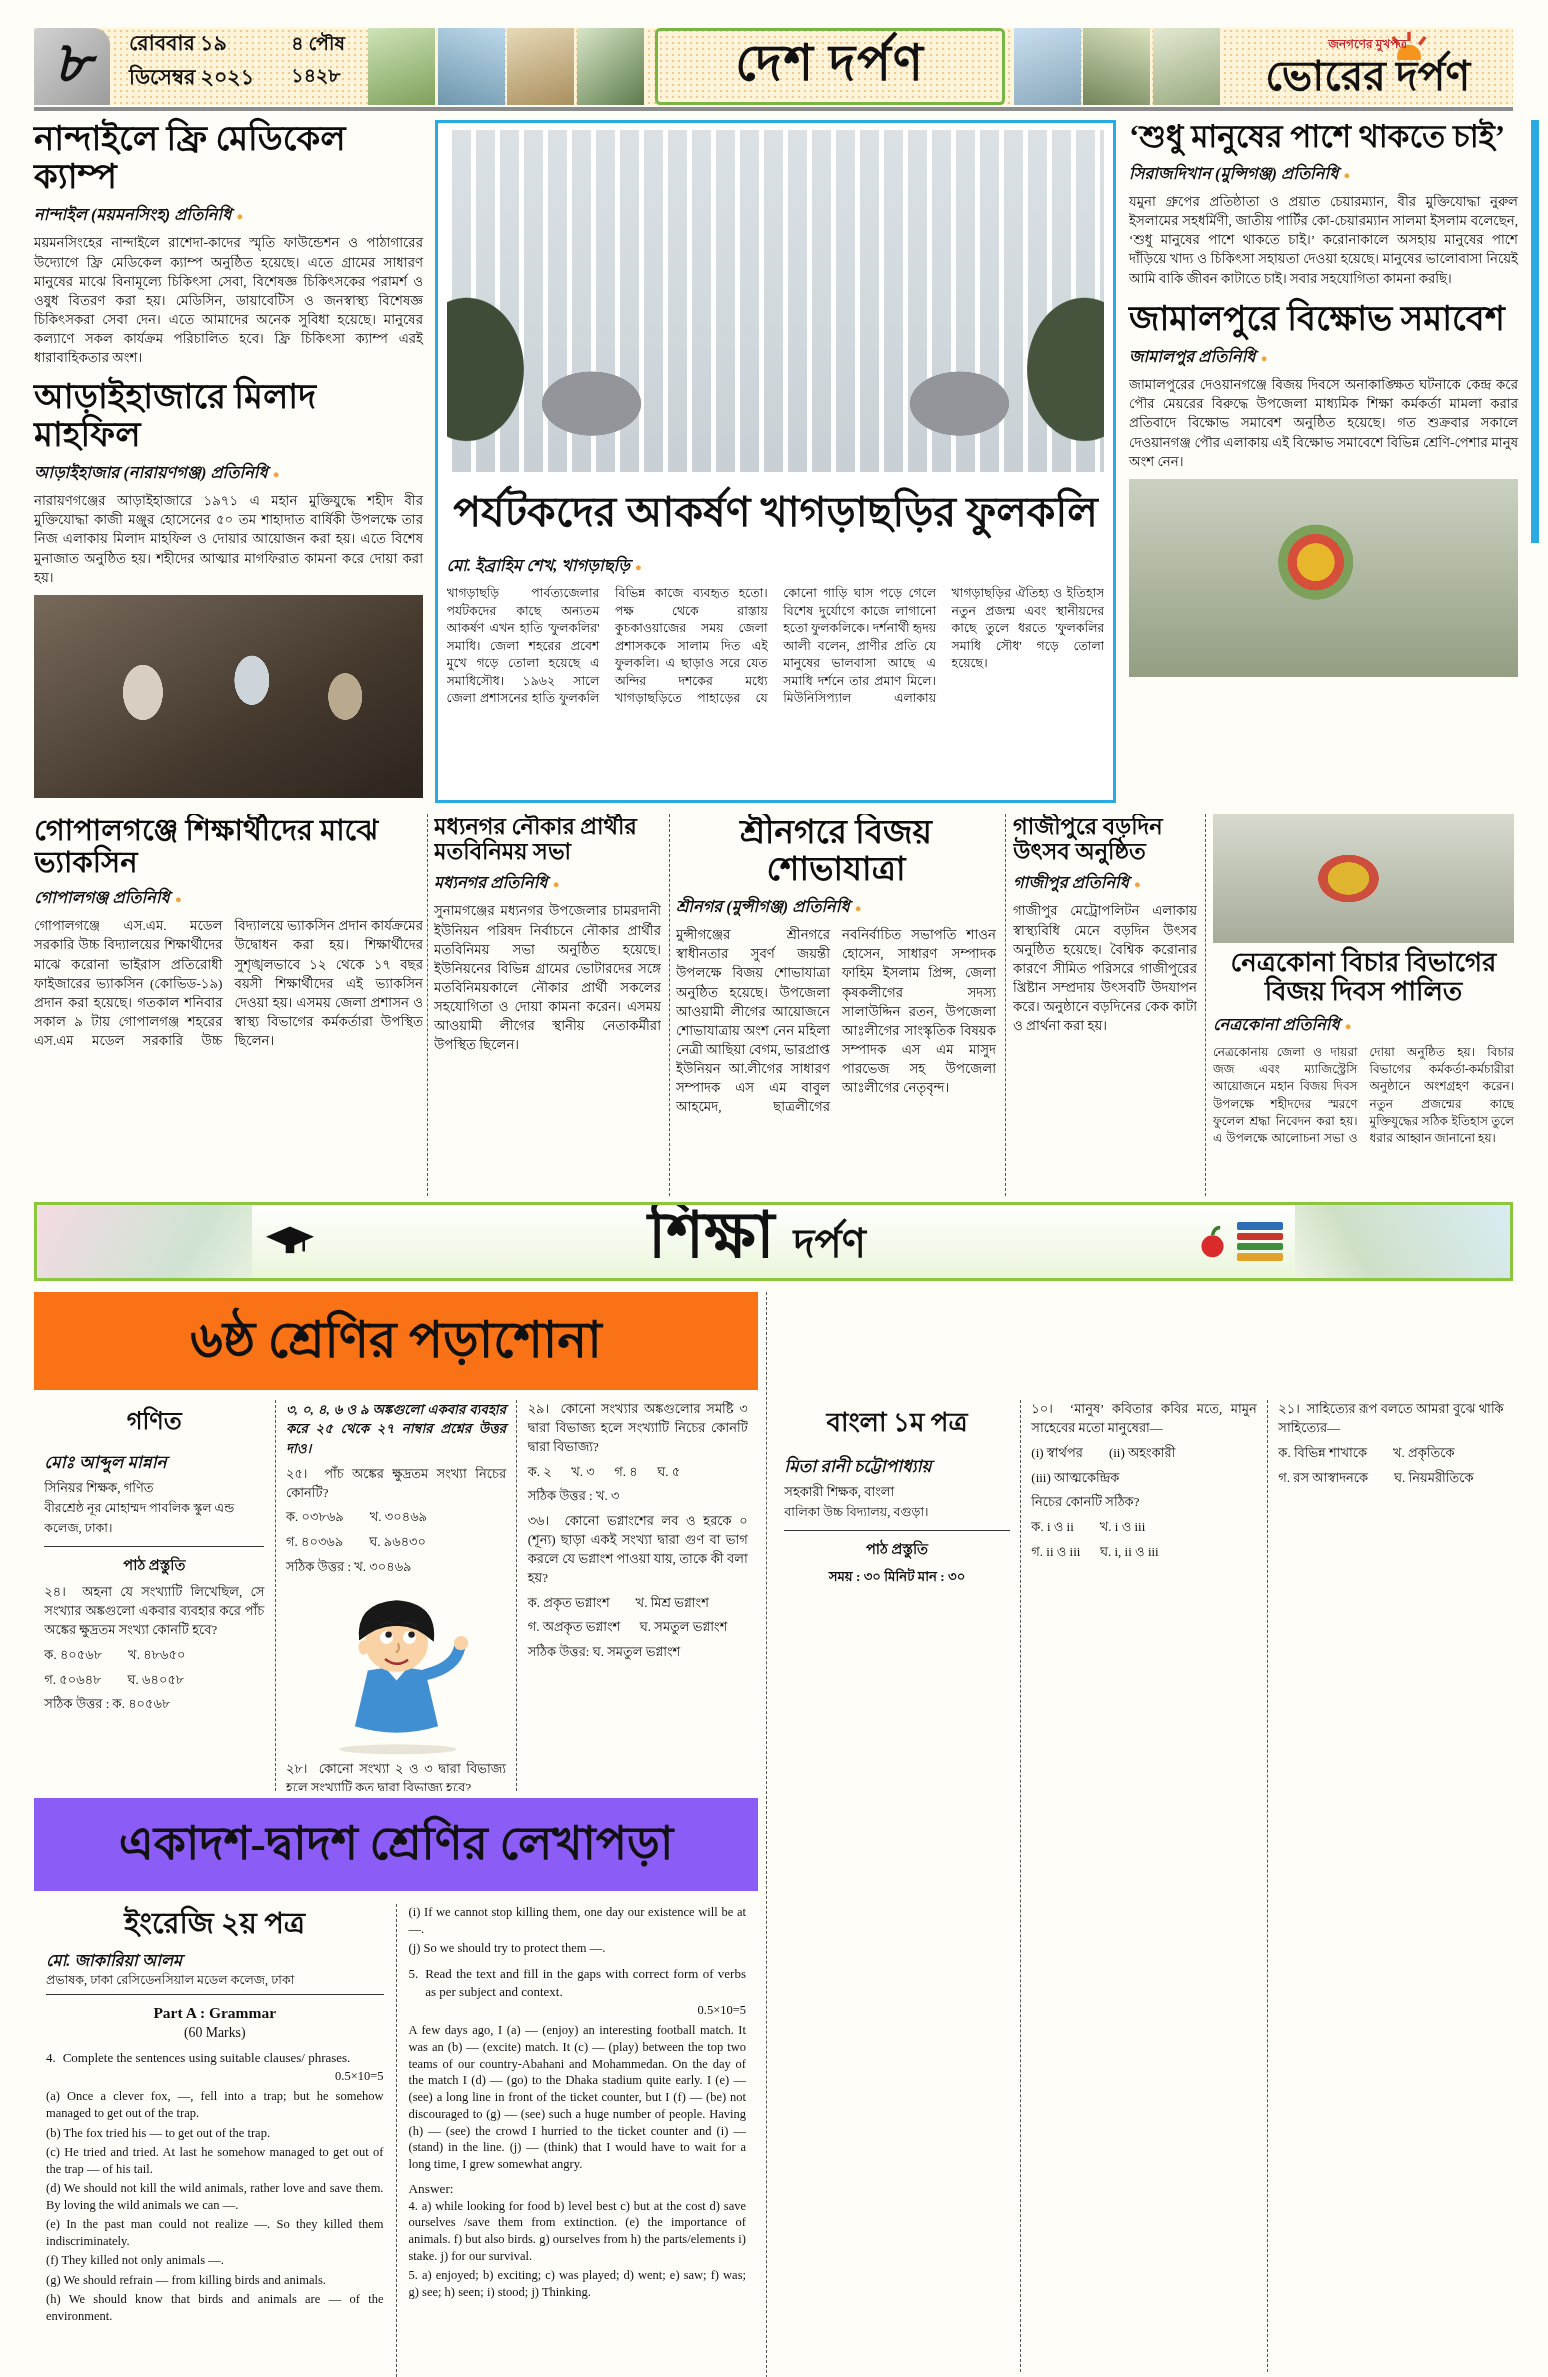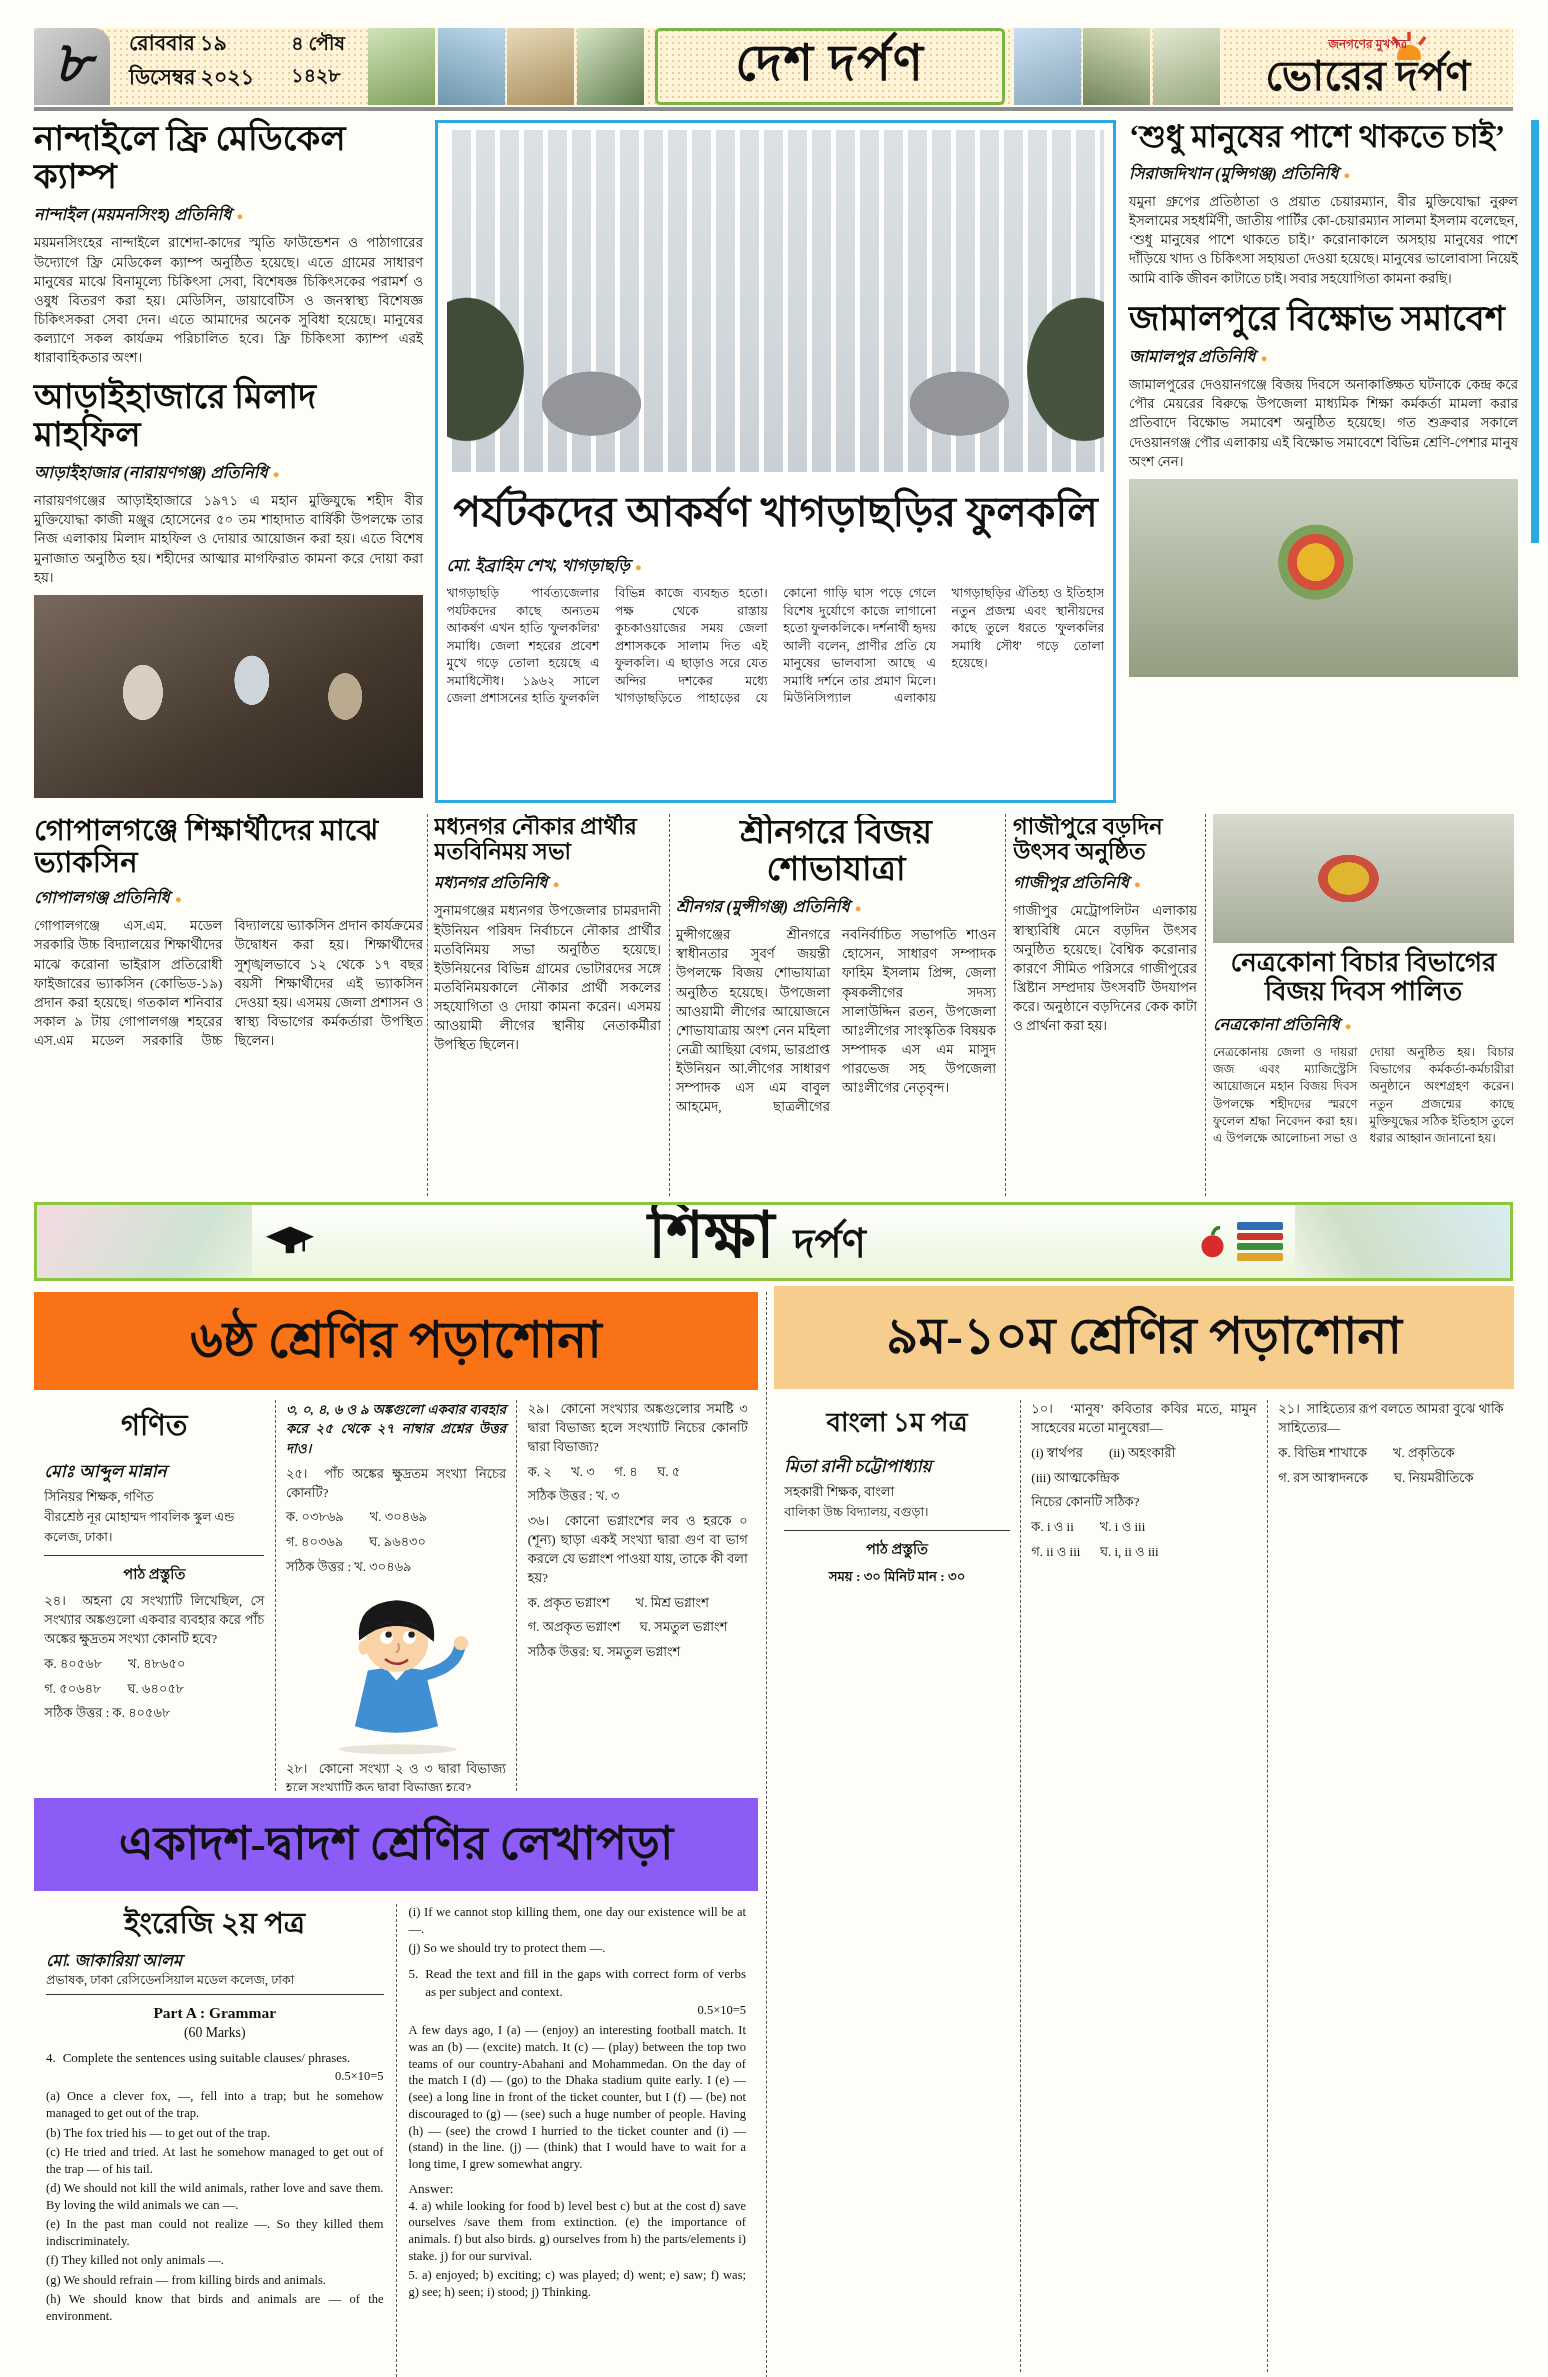--- a/index.html
+++ b/index.html
@@ -89,21 +89,21 @@
 
   
   .edu-left{position:absolute;left:34px;top:1292px;width:724px;height:1086px}
   .edu-right{position:absolute;left:774px;top:1286px;width:740px;height:1092px}
   .sec-hdr{position:absolute;left:0;width:100%;box-sizing:border-box;text-align:center;font-weight:bold}
   .hdr6{top:0;height:98px;background:#f97316;font-size:50px;line-height:96px}
   .hdr910{top:0;height:103px;background:#f7cd8e;font-size:50px;line-height:101px}
   .cols3{position:absolute;left:0;width:100%;display:flex}
   .qcol{flex:1;padding:0 10.3px;box-sizing:border-box;overflow:hidden}
   .qcol + .qcol{border-left:1.7px dashed #555}
-  .subj{font-size:29px;font-weight:bold;text-align:center;margin:1.7px 0 6.9px}
+  .subj{font-size:24px;font-weight:bold;text-align:center;margin:1.7px 0 6.9px}
   .auth{font-size:17px;font-weight:bold;font-style:italic}
   .auth-t{font-size:13px;margin-top:1.7px}
   .auth-i{font-size:12.5px;border-bottom:1.7px solid #333;padding-bottom:6.9px;margin-bottom:6.9px}
   .prep{font-size:14.6px;font-weight:bold;text-align:center;margin:5.2px 0}
   .tm{font-size:13.3px;font-weight:bold;text-align:center;margin-bottom:6.9px}
   .q{font-size:13px;line-height:1.45;text-align:justify;margin-bottom:6px;white-space:pre-wrap}
   .q-intro{font-size:13.3px;font-weight:bold;font-style:italic;line-height:1.45;margin-bottom:6.9px;text-align:justify}
   .boy{display:block;margin:5.2px auto}
   .hdr1112{position:absolute;left:0;top:506px;width:100%;height:93px;background:#8b5cf6;text-align:center;
            font-size:46px;font-weight:bold;line-height:91px}
@@ -354,21 +354,20 @@
         <div class="ans-label">Answer:</div>
         <div>
             <div class="eng-item">4.  a) while looking for food     b) level best     c) but at the cost     d) save ourselves /save them from extinction.     (e) the importance of animals.     f) but also birds.     g) ourselves from     h) the parts/elements     i) stake.     j) for our survival.</div>
             <div class="eng-item">5.  a) enjoyed;     b) exciting;     c) was played;     d) went;     e) saw;     f) was;     g) see;     h) seen;     i) stood;     j) Thinking.</div>
           </div>
       </div>
     </div>
   </div>
 
   <div class="edu-right">
-    <div class="sec-hdr hdr910">৯ম-১০ম শ্রেণির পড়াশোনা</div>
     <div class="cols3" style="top:114px;height:972px">
       <div class="qcol">
         <div class="subj" style="font-size:26px">বাংলা ১ম পত্র</div>
         <div class="auth">মিতা রানী চট্টোপাধ্যায়</div>
         <div class="auth-t">সহকারী শিক্ষক, বাংলা</div>
         <div class="auth-i">বালিকা উচ্চ বিদ্যালয়, বগুড়া।</div>
         <div class="prep">পাঠ প্রস্তুতি</div>
         <div class="tm">সময় : ৩০ মিনিট        মান : ৩০</div>
       </div>
       <div class="qcol">

